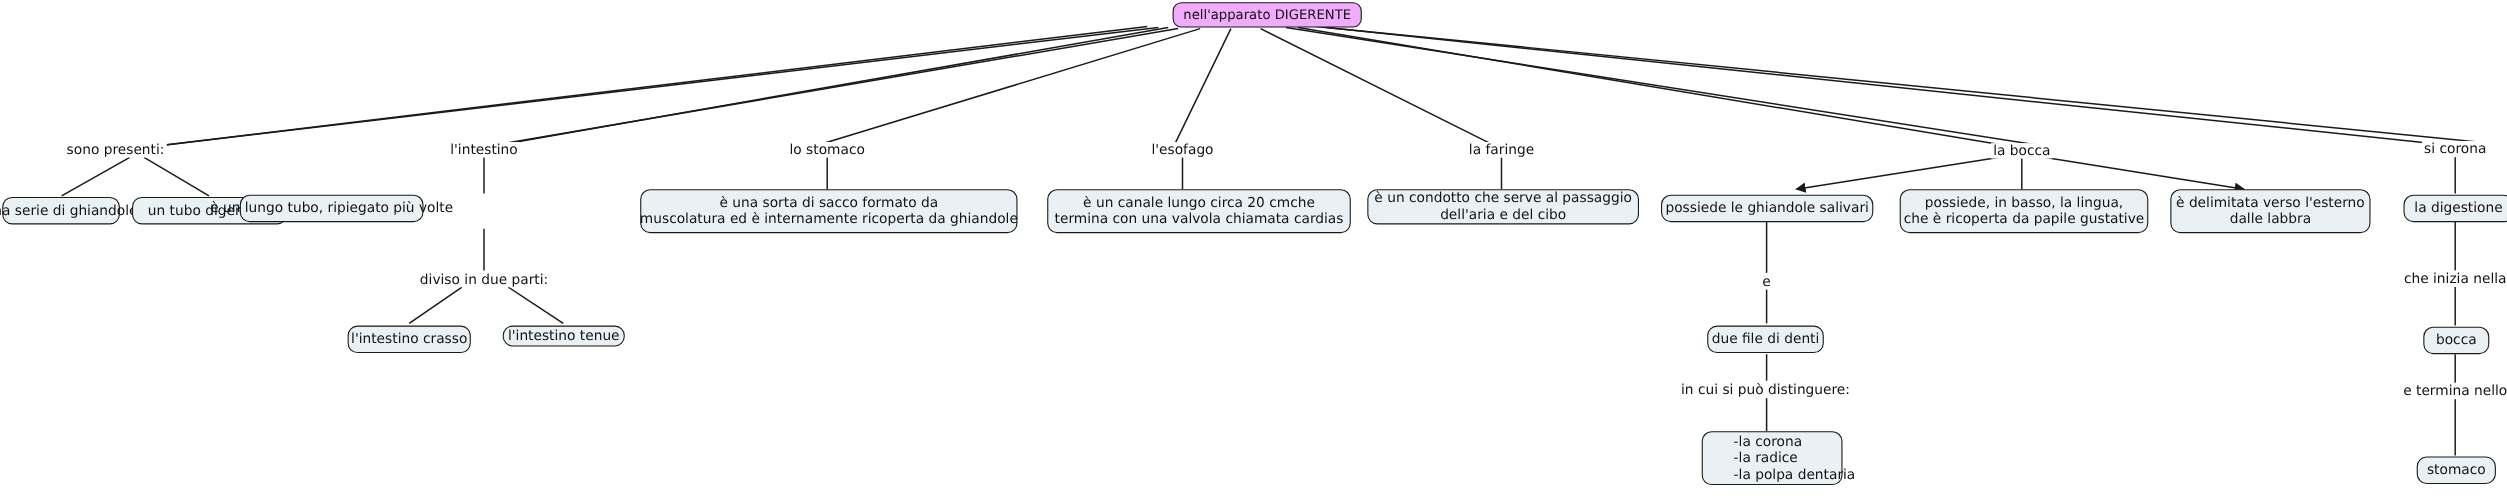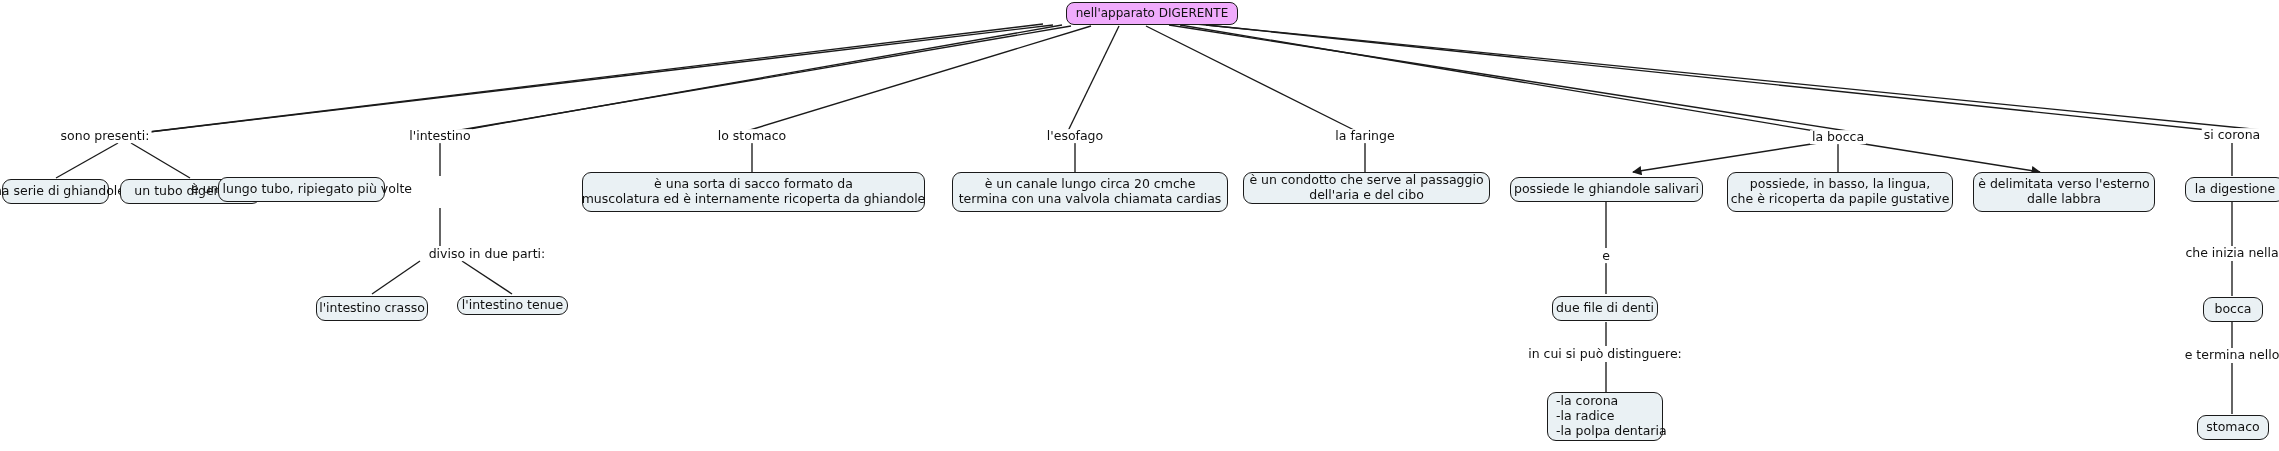--- a/index.html
+++ b/index.html
@@ -80,21 +80,21 @@
 
   <div class="node root" style="left:1040px;top:2px;width:172px;height:23px;">nell'apparato DIGERENTE</div>
 
   <div class="elabel" style="left:105px;top:136px;">sono presenti:</div>
   <div class="elabel" style="left:440px;top:136px;">l'intestino</div>
   <div class="elabel" style="left:752px;top:136px;">lo stomaco</div>
   <div class="elabel" style="left:1075px;top:136px;">l'esofago</div>
   <div class="elabel" style="left:1365px;top:136px;">la faringe</div>
   <div class="elabel" style="left:1838px;top:137px;">la bocca</div>
   <div class="elabel" style="left:2232px;top:135px;">si corona</div>
-  <div class="elabel" style="left:440px;top:254px;margin-left:47px;">diviso in due parti:</div>
+  <div class="elabel" style="left:440px;top:254px;">diviso in due parti:</div>
   <div class="elabel" style="left:1606px;top:256px;">e</div>
   <div class="elabel" style="left:1605px;top:354px;">in cui si può distinguere:</div>
   <div class="elabel" style="left:2232px;top:253px;">che inizia nella</div>
   <div class="elabel" style="left:2232px;top:355px;">e termina nello</div>
 
   <div class="node" style="left:2px;top:179px;width:107px;height:25px;">una serie di ghiandole</div>
 
   <div class="node" style="left:120px;top:179px;width:141px;height:25px;">un tubo digerente</div>
 
   <div class="node" style="left:218px;top:177px;width:167px;height:25px;">è un lungo tubo, ripiegato più volte</div>
@@ -117,21 +117,21 @@
 dalle labbra</div>
 
   <div class="node" style="left:2185px;top:177px;width:100px;height:25px;">la digestione</div>
 
   <div class="node" style="left:316px;top:296px;width:112px;height:25px;">l'intestino crasso</div>
 
   <div class="node" style="left:457px;top:296px;width:111px;height:19px;">l'intestino tenue</div>
 
   <div class="node" style="left:1552px;top:296px;width:106px;height:25px;">due file di denti</div>
 
-  <div class="node" style="left:1547px;top:392px;width:116px;height:49px;justify-content:flex-start;text-align:left;padding-left:8px;">-la corona
+  <div class="node" style="left:1547px;top:392px;width:128px;height:49px;justify-content:flex-start;text-align:left;padding-left:28px;">-la corona
 -la radice
 -la polpa dentaria</div>
 
   <div class="node" style="left:2203px;top:297px;width:60px;height:25px;">bocca</div>
 
   <div class="node" style="left:2197px;top:415px;width:72px;height:25px;">stomaco</div>
 
 </div>
 
 </body></html>

